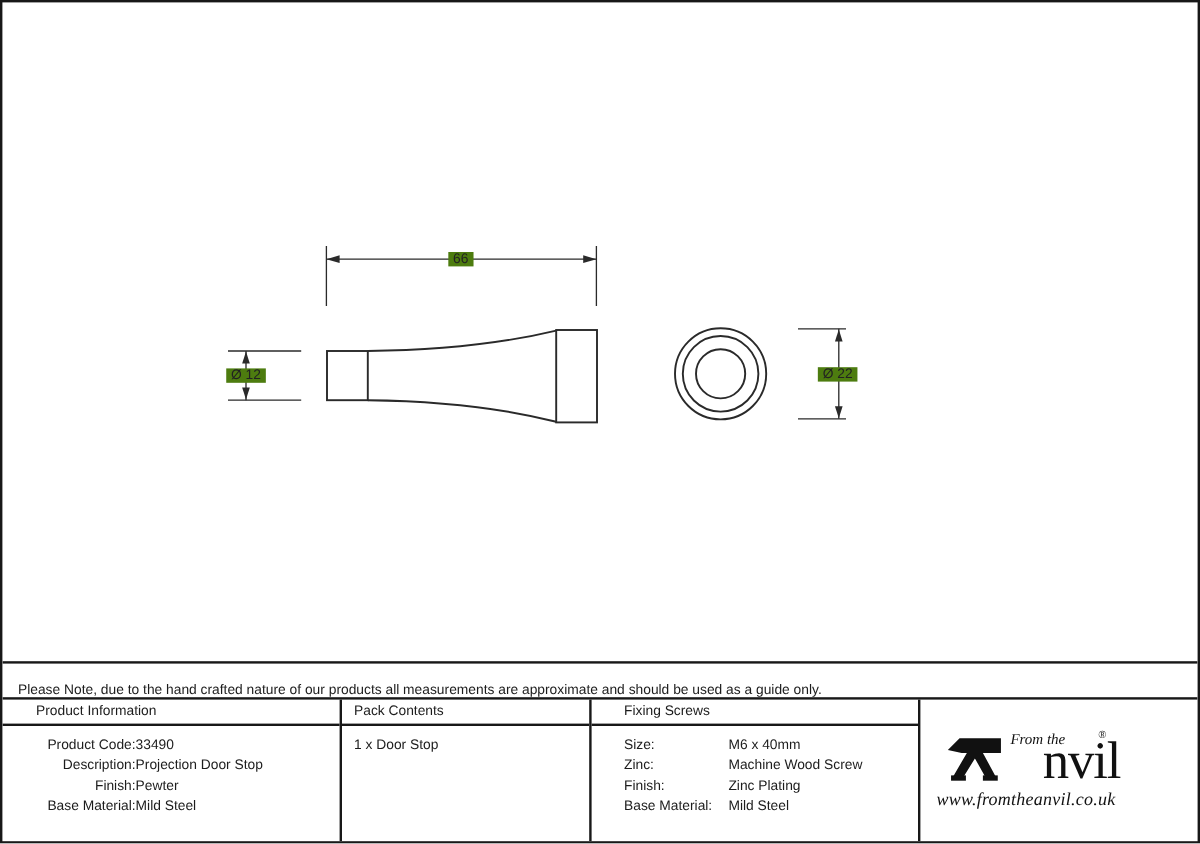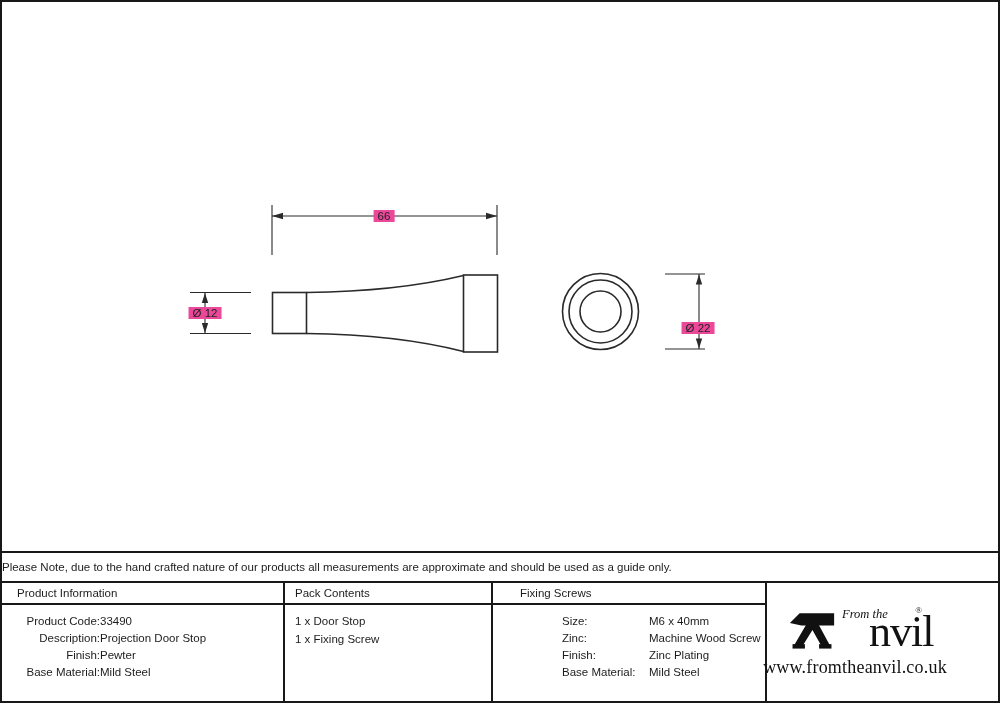--- a/index.html
+++ b/index.html
@@ -10,59 +10,60 @@
     background:#ffffff;
     border:2px solid #181818;
     font-family:"Liberation Sans", sans-serif;
     color:#1c1c1c;
     overflow:hidden;
   }
   .drawing-svg { position:absolute; left:0; top:0; }
   .dim-label {
     position:absolute;
     transform:translate(-50%,-50%);
-    background:#ec4899;
+    background:#4d7c0f;
     padding:0 4px;
     font-size:11.5px;
     white-space:nowrap;
     color:#222222;
   }
   .note-row {
     position:absolute; left:0; top:549px;
     width:996px; height:30px;
     box-sizing:border-box;
     border-top:2px solid #181818;
-    display:flex; align-items:center;
+    display:flex; align-items:flex-end;
+    padding-left:13px;
     font-size:11.5px;
   }
   .spec-table {
     position:absolute; left:0; top:579px;
     width:996px; height:120px;
     box-sizing:border-box;
     border-top:2px solid #181818;
     display:flex;
     font-size:11.5px;
   }
   .col { box-sizing:border-box; height:118px; }
   .col1 { width:283px; border-right:2px solid #181818; }
   .col2 { width:208px; border-right:2px solid #181818; }
   .col3 { width:274px; border-right:2px solid #181818; }
   .col4 { width:176px; display:flex; align-items:center; justify-content:center; }
   .col-header {
     height:22px; box-sizing:border-box;
     border-bottom:2px solid #181818;
     display:flex; align-items:center;
   }
-  .col1 .col-header, .col1 .col-body { padding-left:15px; }
+  .col1 .col-header, .col1 .col-body { padding-left:28px; }
   .col2 .col-header, .col2 .col-body { padding-left:10px; }
   .col3 .col-header, .col3 .col-body { padding-left:27px; }
   .col-body { padding-top:8px; }
   .kv-row { display:flex; line-height:17px; }
   .col1 .kv-label { width:83px; flex:none;text-align:right; }
-  .col3 .kv-label { width:87px; flex:none;margin-left:42px; }
+  .col3 .kv-label { width:87px; flex:none; }
   .pack-item { line-height:17.5px; }
 
   .logo { display:flex; flex-direction:column; align-items:center; }
   .logo-row { position:relative; width:132px; height:47px; }
   .anvil-svg { position:absolute; left:0; top:1px; }
   .from-the {
     position:absolute; left:53px; top:0;
     font-family:"Liberation Serif", serif;
     font-size:12.5px; color:#111111;font-style:italic;
   }
@@ -73,21 +74,22 @@
     letter-spacing:-1px; color:#111111;margin-left:36px;
   }
   .reg {
     position:absolute; right:-1px; top:-2px;
     font-family:"Liberation Serif", serif;
     font-size:9px; color:#111111;
   }
   .website {
     margin-top:3px;
     font-family:"Liberation Serif", serif;
-    font-size:18px;
+    font-style:italic;
+    font-size:15px;
     letter-spacing:0.2px;
     color:#111111;
     white-space:nowrap;
   }
 </style>
 </head>
 <body>
 
 <div class="sheet">
 
@@ -132,21 +134,21 @@
       <line x1="697" y1="272" x2="697" y2="347"></line>
     </g>
     <g fill="#2a2a2a" stroke="none">
       <polygon points="697,272.5 693.8,282.5 700.2,282.5"></polygon>
       <polygon points="697,346.5 693.8,336.5 700.2,336.5"></polygon>
     </g>
   </svg>
 
   <span class="dim-label" style="left:382px; top:214px;">66</span>
   <span class="dim-label" style="left:203px; top:311px;">Ø 12</span>
-  <span class="dim-label" style="left:696px; top:310px;margin-top:16px;">Ø 22</span>
+  <span class="dim-label" style="left:696px; top:310px;">Ø 22</span>
 
   <div class="note-row">
     <span>Please Note, due to the hand crafted nature of our products all measurements are approximate and should be used as a guide only.</span>
   </div>
 
   <div class="spec-table">
 
     <div class="col col1">
       <div class="col-header">Product Information</div>
       <div class="col-body">
@@ -166,21 +168,20 @@
           <span class="kv-label">Base Material:</span>
           <span class="kv-value">Mild Steel</span>
         </div>
       </div>
     </div>
 
     <div class="col col2">
       <div class="col-header">Pack Contents</div>
       <div class="col-body">
         <div class="pack-item">1 x Door Stop</div>
-        <div class="pack-item">1 x Fixing Screw</div>
       </div>
     </div>
 
     <div class="col col3">
       <div class="col-header">Fixing Screws</div>
       <div class="col-body">
         <div class="kv-row">
           <span class="kv-label">Size:</span>
           <span class="kv-value">M6 x 40mm</span>
         </div>

